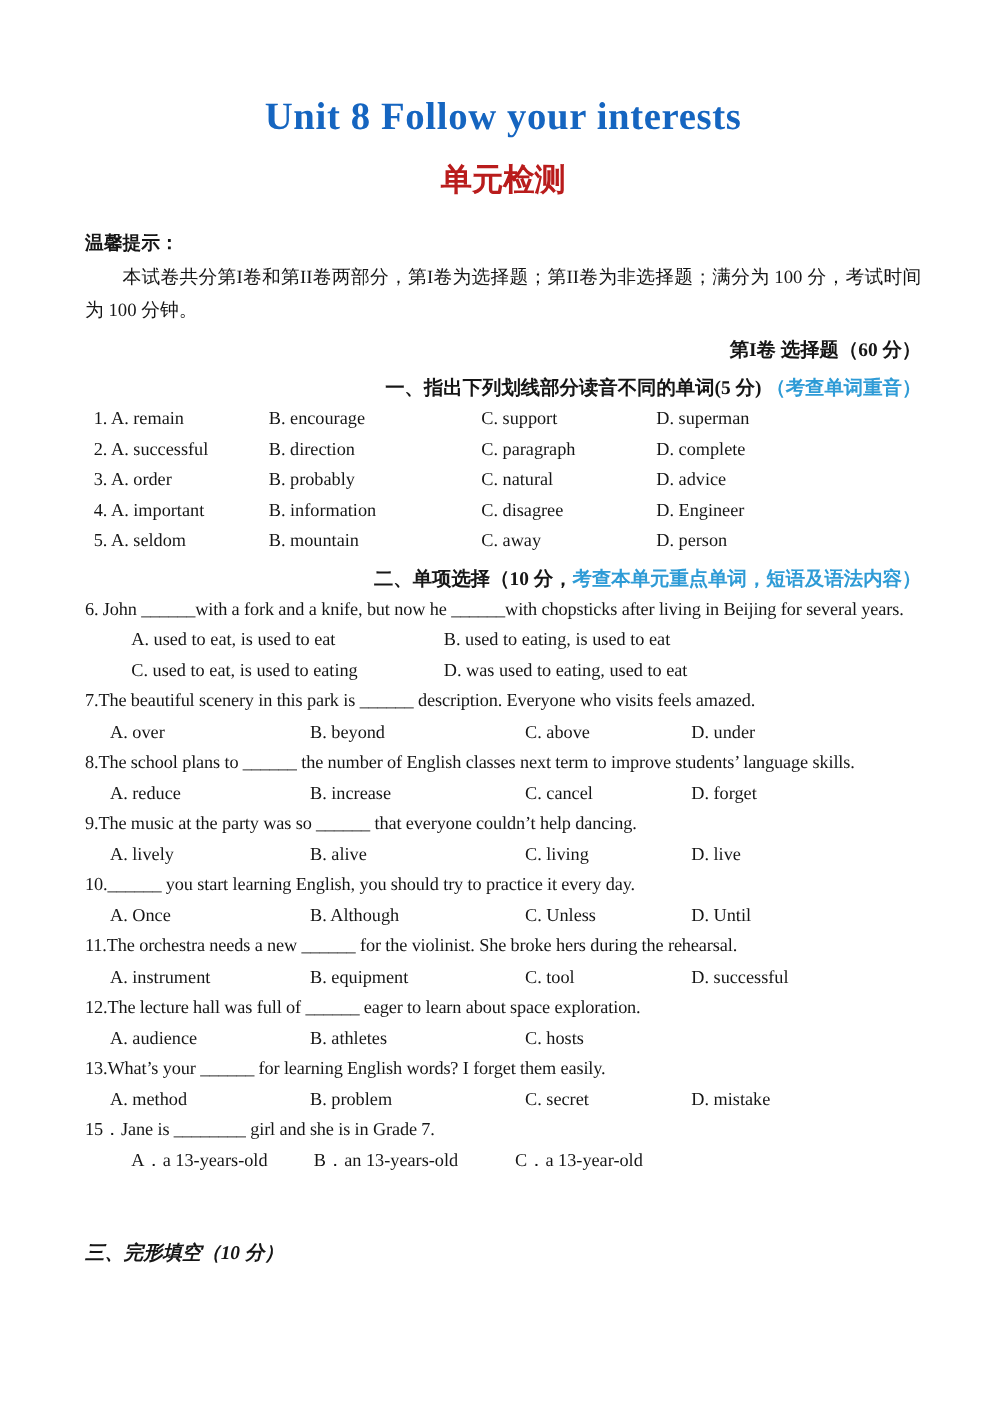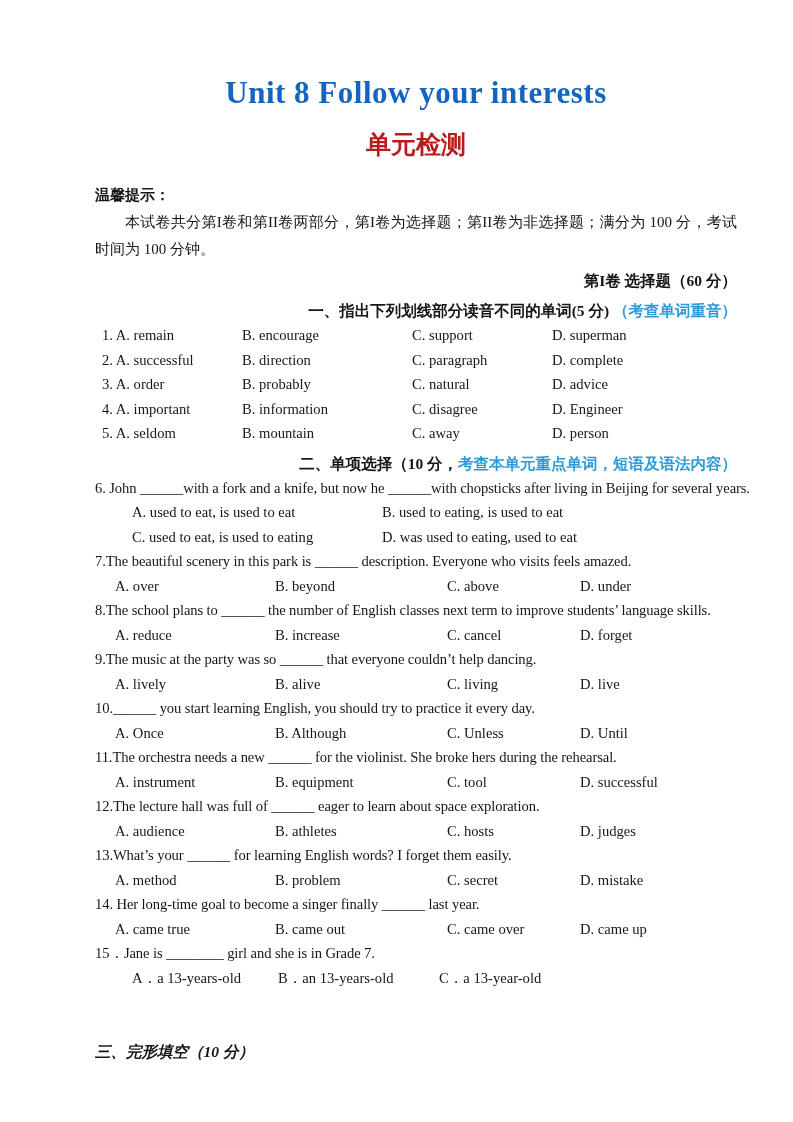--- a/index.html
+++ b/index.html
@@ -4,21 +4,20 @@
 <style>
   html,body { margin:0; padding:0; background:#ffffff; }
   .page {
     position:relative;
     width:793px; height:1122px;
     background:#ffffff;
     font-family:"Liberation Serif","DejaVu Serif",serif;
     color:#161616;
     overflow:hidden;
     box-sizing:border-box;
-    padding-left:27px;
   }
   .content { padding:74px 56px 0 68px; }
 
   .title {
     margin:0;
     text-align:center;
     color:#1565C0;
     font-size:31px;
     font-weight:bold;
     letter-spacing:0.5px;
@@ -224,43 +223,33 @@
         <span>D. successful</span>
       </div>
     </div>
 
     <div>
       <div class="stem">12.The lecture hall was full of ______ eager to learn about space exploration.</div>
       <div class="opts4">
         <span>A. audience</span>
         <span>B. athletes</span>
         <span>C. hosts</span>
-        <span>D. judges</span>
       </div>
     </div>
 
     <div>
       <div class="stem">13.What’s your ______ for learning English words? I forget them easily.</div>
       <div class="opts4">
         <span>A. method</span>
         <span>B. problem</span>
         <span>C. secret</span>
         <span>D. mistake</span>
       </div>
     </div>
 
-    <div>
-      <div class="stem">14. Her long-time goal to become a singer finally ______ last year.</div>
-      <div class="opts4">
-        <span>A. came true</span>
-        <span>B. came out</span>
-        <span>C. came over</span>
-        <span>D. came up</span>
-      </div>
-    </div>
 
     <div>
       <div class="stem">15．Jane is ________ girl and she is in Grade 7.</div>
       <div class="opts15">
         <span>A．a 13-years-old</span>
         <span>B．an 13-years-old</span>
         <span>C．a 13-year-old</span>
       </div>
     </div>
 

